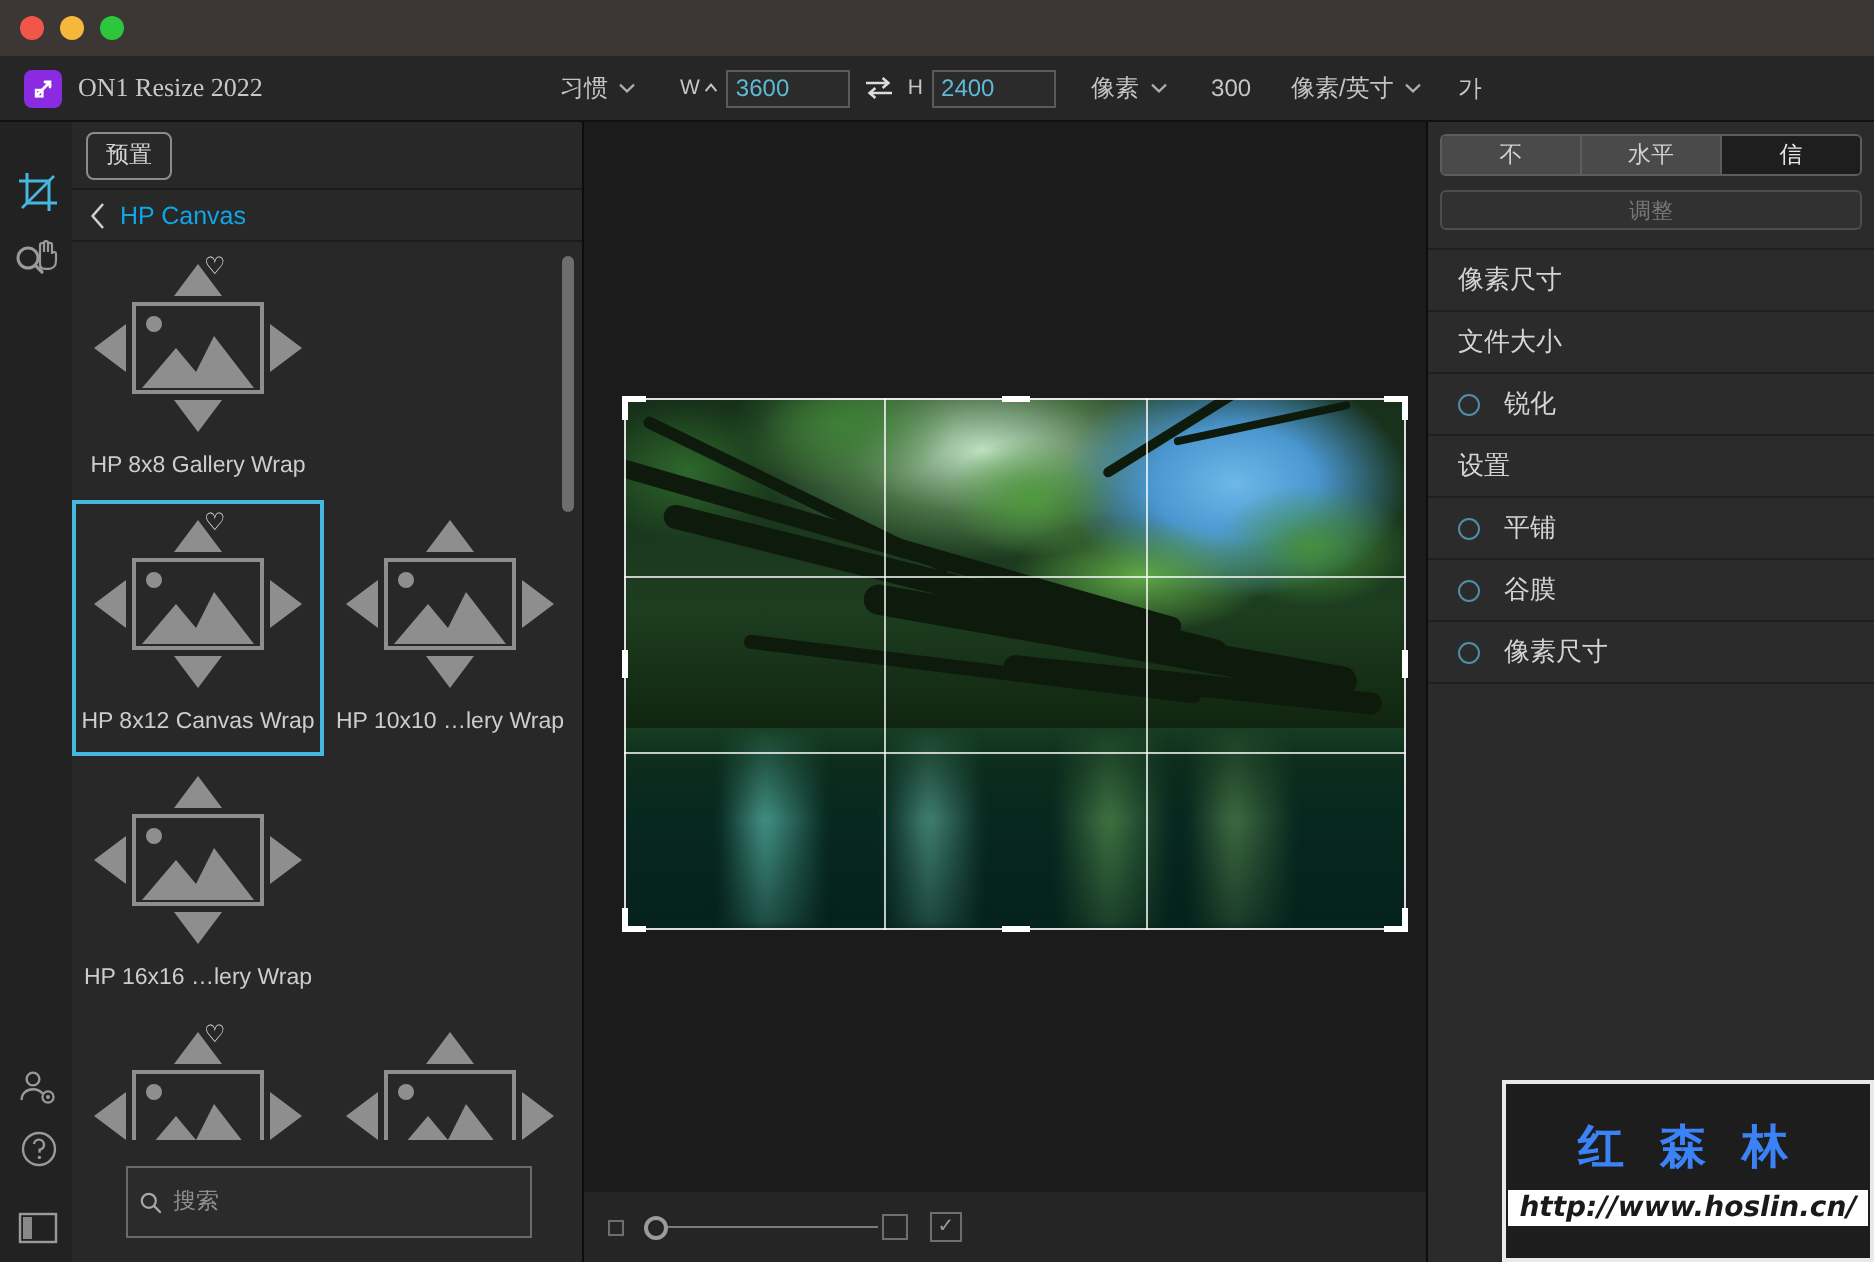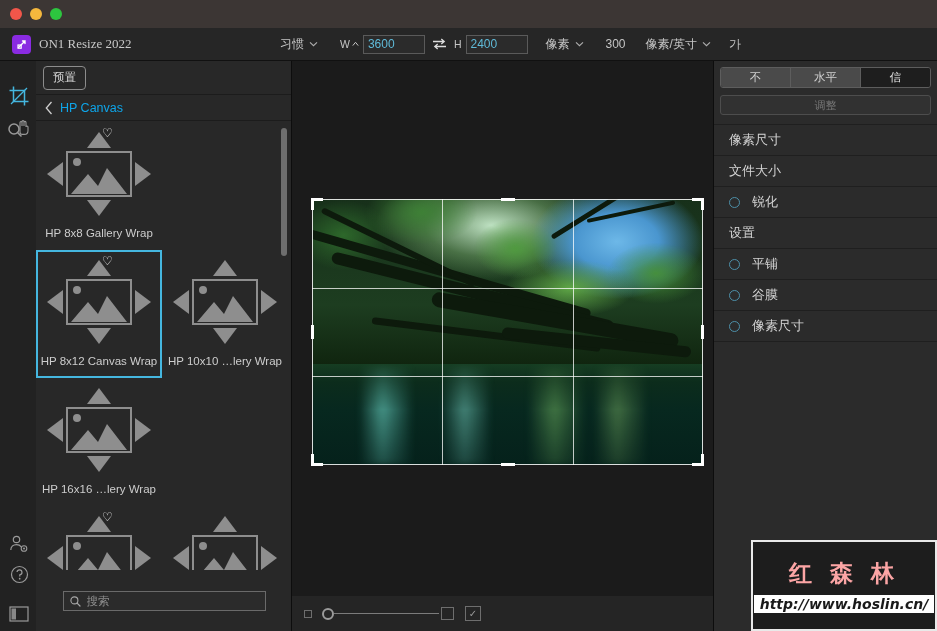--- a/index.html
+++ b/index.html
@@ -111,21 +111,21 @@
   .ps-scroll {
     position: absolute; right: 4px; top: 67px; width: 6px; height: 128px;
     background: #6e6e6e; border-radius: 3px;
   }
 
   .search-wrap {
     position: absolute; left: 0; bottom: 0; width: 256px; height: 60px;
     display: flex; align-items: center; justify-content: center;
   }
   .search-box {
-    width: 203px; height: 20px; background: #2b2b2b;
+    width: 203px; height: 36px; background: #2b2b2b;
     border: 1px solid #6a6a6a; display: flex; align-items: center;
     gap: 6px; padding: 0 6px;
   }
   .search-box input {
     background: transparent; border: none; outline: none;
     color: #b9b9b9; font-size: 11.5px; font-family: inherit; width: 100%;
   }
   .search-box input::placeholder { color: #8e8e8e; }
 
   
@@ -237,21 +237,21 @@
   }
 
   
   .watermark {
     position: absolute; left: 751px; top: 540px; width: 186px; height: 91px;
     background: #1d1d1d; border: 2px solid #e9e9e9;
     display: flex; flex-direction: column; align-items: center; justify-content: center;
     gap: 6px; z-index: 40;
   }
   .wm-title {
-    color: #fca5a5; font-size: 23px; font-weight: bold;
+    color: #3b82f6; font-size: 23px; font-weight: bold;
     letter-spacing: 5px; font-family: "DejaVu Sans", sans-serif;
   }
   .wm-url {
     background: #ffffff; color: #1a1a1a;
     font-style: italic; font-weight: bold; font-size: 14px;
     padding: 1px 6px; font-family: "DejaVu Sans", sans-serif;
     white-space: nowrap;
   }
 
   svg { display: block; }

